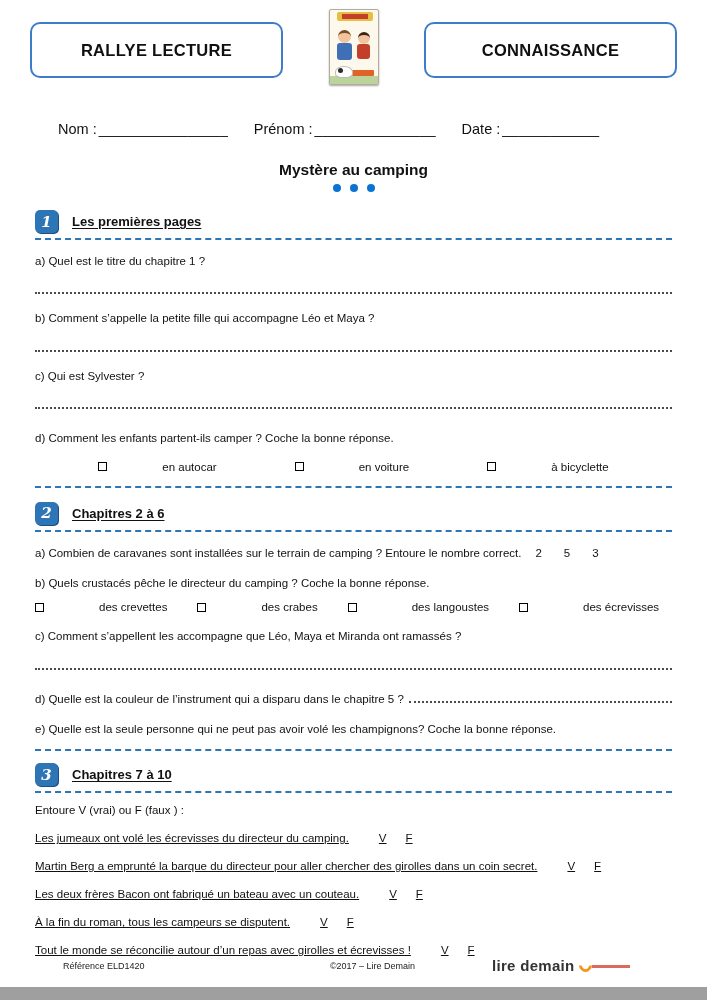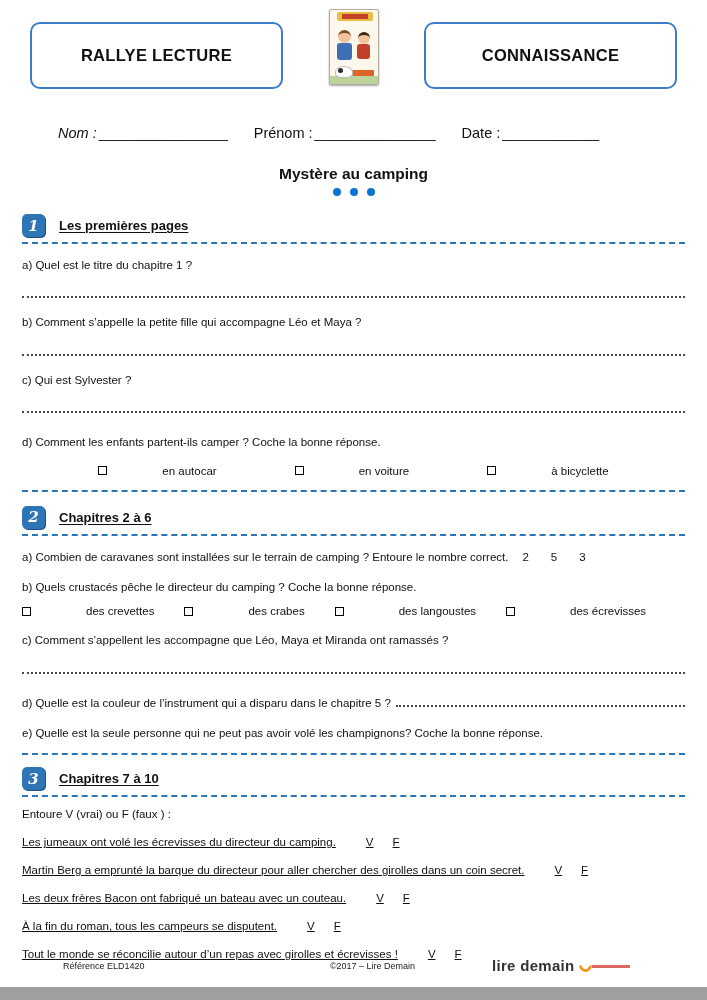--- a/index.html
+++ b/index.html
@@ -1,44 +1,44 @@
 <!DOCTYPE html>
 <html lang="fr"><head>
 <meta charset="utf-8">
 <title>Rallye Lecture – Mystère au camping</title>
 <style>
   * { box-sizing: border-box; }
   html,body { margin:0; padding:0; }
   body { background:#9f9f9f; font-family:"Liberation Sans", sans-serif; }
   .canvas { width:707px; height:1000px; margin:0 auto; background:#9f9f9f; }
   .page { width:707px; height:987px; background:#ffffff; position:relative; overflow:hidden; color:#111; }
-  .content { padding:0 22px; }
+  .content { padding:0 35px; }
 
   
   .header-row { display:flex; justify-content:space-between; align-items:flex-start; padding:22px 30px 0 30px; }
-  .hbox { width:253px; height:67px; border:2.5px solid #3d7cc9; border-radius:10px;
+  .hbox { width:253px; height:56px; border:2.5px solid #3d7cc9; border-radius:10px;
           display:flex; align-items:center; justify-content:center;
           font-size:16.5px; font-weight:bold; color:#101010; letter-spacing:.3px; background:#fff; }
   .cover { width:50px; height:76px; margin-top:-13px; position:relative; background:#fdf8ec;
            border:1px solid #b3ab9c; border-radius:2px; overflow:hidden; box-shadow:0 1px 2px rgba(0,0,0,.35); }
   .cov-logo  { position:absolute; top:2px;  left:7px;  width:36px; height:9px;  background:#e8bd43; border-radius:2px; }
   .cov-logo i{ position:absolute; inset:2px 5px; background:#c43f2a; display:block; }
   .cov-head1 { position:absolute; top:20px; left:8px;  width:13px; height:13px; border-radius:50%; background:#f2c49d; border-top:3px solid #7a4a21; }
   .cov-body1 { position:absolute; top:33px; left:7px;  width:15px; height:17px; background:#3f6fb5; border-radius:3px; }
   .cov-head2 { position:absolute; top:22px; right:8px; width:12px; height:12px; border-radius:50%; background:#f2c49d; border-top:3px solid #3a2414; }
   .cov-body2 { position:absolute; top:34px; right:8px; width:13px; height:15px; background:#c43f2a; border-radius:3px; }
   .cov-grass { position:absolute; bottom:0; left:0; right:0; height:8px; background:#bcd39c; }
   .cov-dog   { position:absolute; bottom:6px; left:5px; width:18px; height:12px; background:#ffffff; border:1px solid #bbb; border-radius:55% 55% 40% 40%; }
   .cov-dog i { position:absolute; top:1px; left:2px; width:5px; height:5px; border-radius:50%; background:#2b2b2b; display:block; }
   .cov-strip { position:absolute; bottom:8px; right:4px; width:22px; height:6px; background:#e06428; border-radius:1px; }
 
   
   .identity { margin:36px 0 0 58px; font-size:14.5px; white-space:nowrap; }
   .id-label { margin-left:22px; }
-  .id-label:first-child { margin-left:0;font-style:italic; }
+  .id-label:first-child { margin-left:0; }
   .id-line  { margin-left:2px; letter-spacing:0; }
 
   
   .main-title { text-align:center; font-size:15.5px; font-weight:bold; margin-top:24px; }
   .dots { display:flex; justify-content:center; gap:9px; margin-top:5px; }
   .dots span { width:8px; height:8px; border-radius:50%; background:#0b74d1; }
 
   
   .sec-head { display:flex; align-items:center; gap:14px; margin-top:18px; }
   .badge { width:23px; height:23px; flex:none; border-radius:5px; background:#2e75b6; color:#fff;

